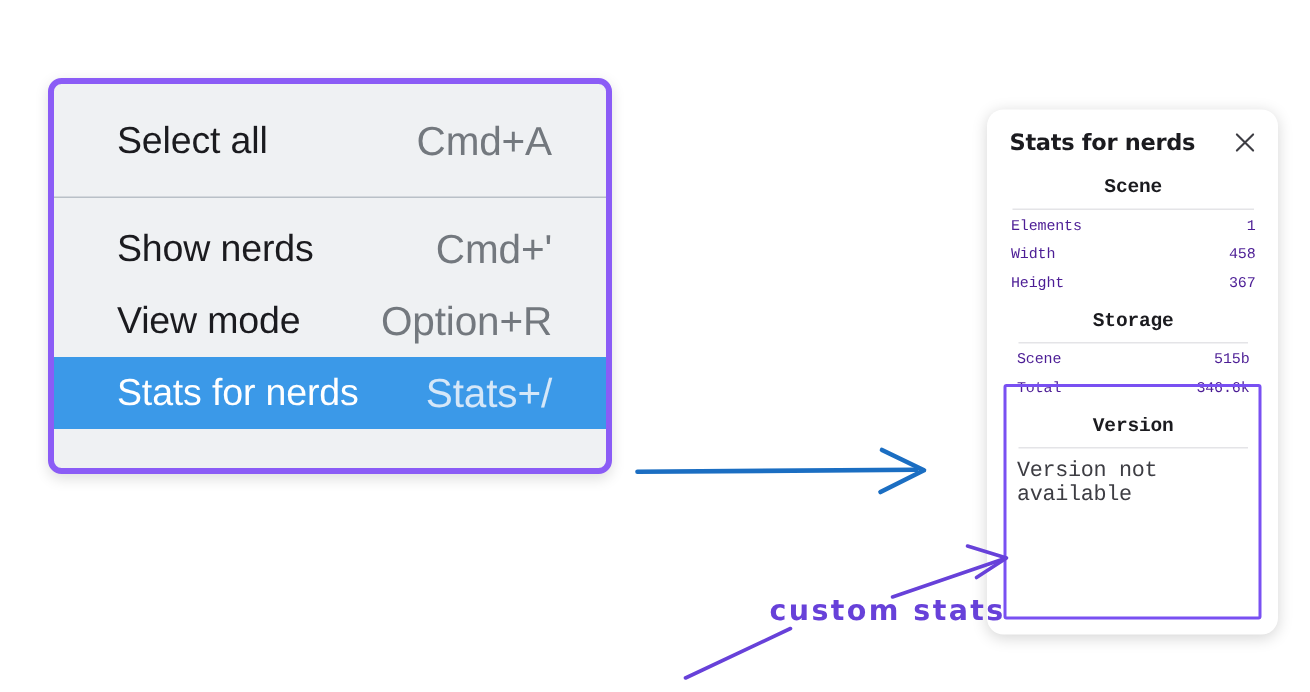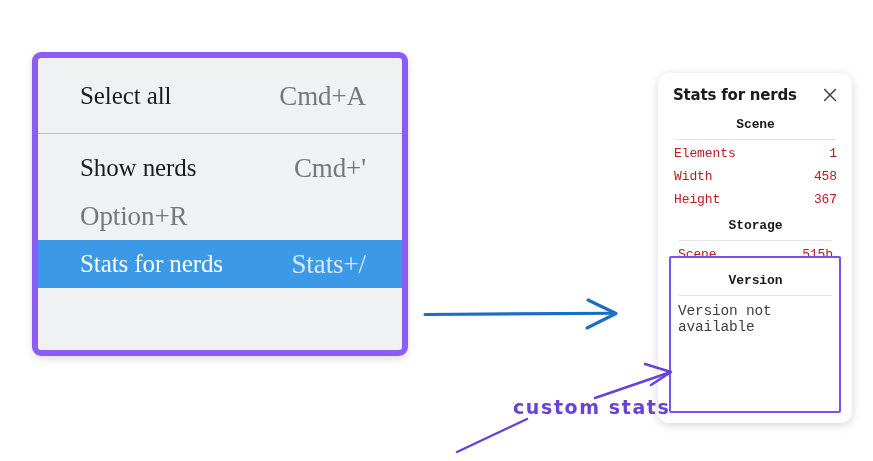--- a/index.html
+++ b/index.html
@@ -16,28 +16,27 @@
     font-family: "Liberation Sans", sans-serif;
     -webkit-font-smoothing: antialiased;
   }
 
   
   #context-menu {
     position: absolute;
     left: 32px;
     top: 52px;
     width: 376px;
-    height: 304px;
+    height: 264px;
     background: #eff1f3;
-    border: 6px solid #8b5cf6;
+    border: 4px solid #8b5cf6;
     border-radius: 9px;
     box-shadow: 0 3px 9px rgba(0,0,0,0.13);
     box-sizing: border-box;
     overflow: hidden;
-    font-family: Liberation Serif, serif;
   }
   .menu-group {
     padding: 6px 0;
   }
   .menu-group.group-top { padding: 14px 0 13px 0; }
   .menu-group.group-bottom { padding: 10px 0 12px 0; }
   .menu-divider {
     height: 1px;
     background: #b9c0c7;
     width: 100%;
@@ -126,22 +125,22 @@
   .section-rule {
     height: 1px;
     background: #e4e4e7;
     margin: 0 2px 2px 2px;
   }
   .stat-row {
     display: flex;
     align-items: baseline;
     justify-content: space-between;
     padding: 4px 1px 4px 1px;
-    font-size: 13px;
-    color: #b91c1c;
+    font-size: 10px;
+    color: #4c1d95;
   }
   .stat-key { letter-spacing: -0.1px; }
   .stat-val { letter-spacing: -0.1px; }
   .plain-row {
     font-size: 14.5px;
     color: #3d3d43;
     padding: 5px 1px 5px 1px;
     letter-spacing: -0.2px;
   }
   
@@ -194,20 +193,21 @@
   </div>
 
   <div class="menu-divider"></div>
 
   <div class="menu-group group-bottom">
     <div class="menu-item">
       <span class="mi-label">Show nerds</span>
       <span class="mi-shortcut">Cmd+'</span>
     </div>
     <div class="menu-item">
+      <span class="mi-label">View mode</span>
       <span class="mi-shortcut">Option+R</span>
     </div>
     <div class="menu-item selected">
       <span class="mi-label">Stats for nerds</span>
       <span class="mi-shortcut">Stats+/</span>
     </div>
   </div>
 
 </div>
 
@@ -246,20 +246,24 @@
 
     <div class="block-inner">
 
       <div>
         <div class="section-head">Storage</div>
         <div class="section-rule"></div>
         <div class="stat-row">
           <span class="stat-key">Scene</span>
           <span class="stat-val">515b</span>
         </div>
+        <div class="stat-row">
+          <span class="stat-key">Total</span>
+          <span class="stat-val">346.6k</span>
+        </div>
       </div>
 
       <div>
         <div class="section-head">Version</div>
         <div class="section-rule"></div>
         <div class="plain-row">Version not available</div>
       </div>
     </div>
 
   </div>

